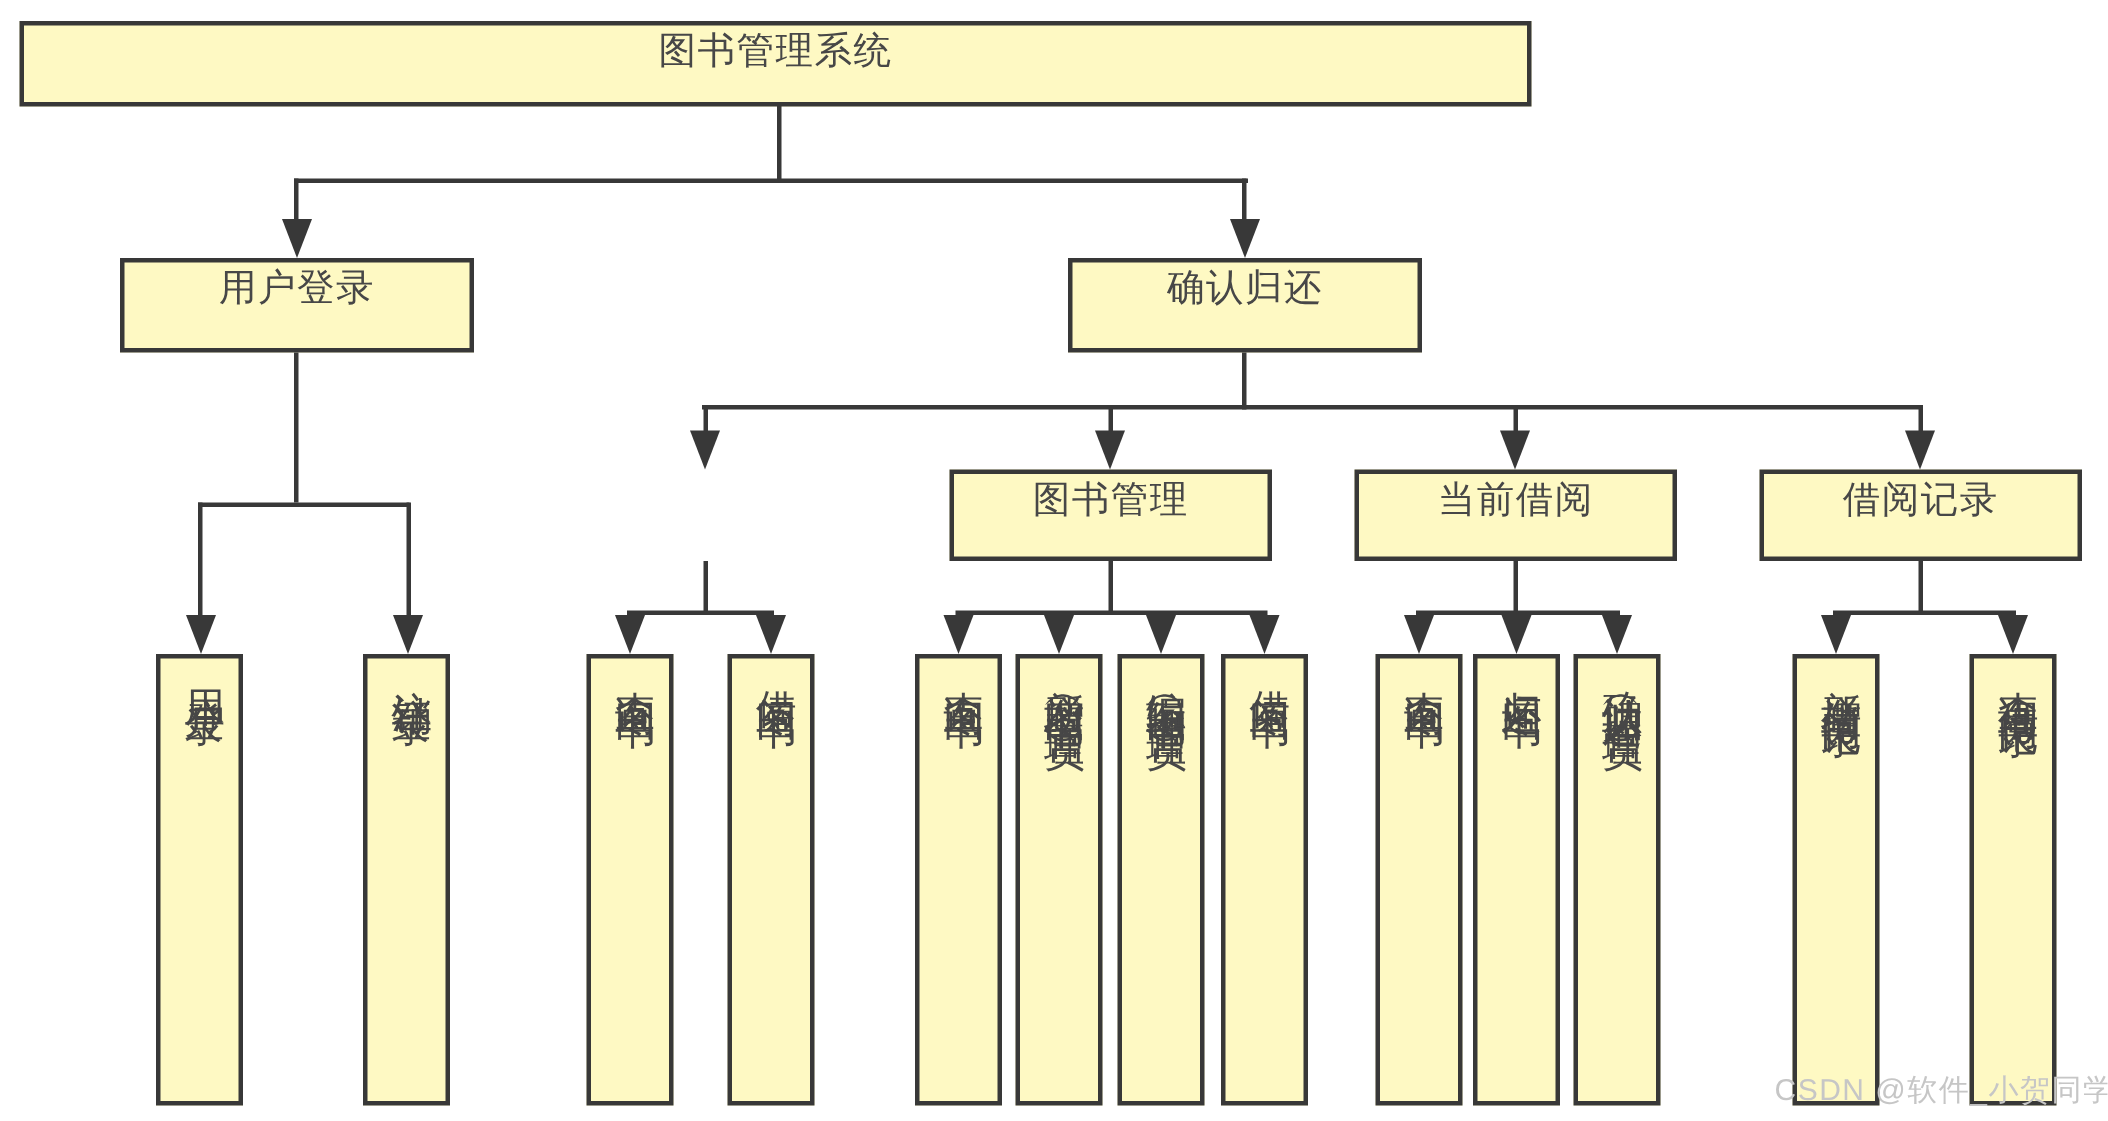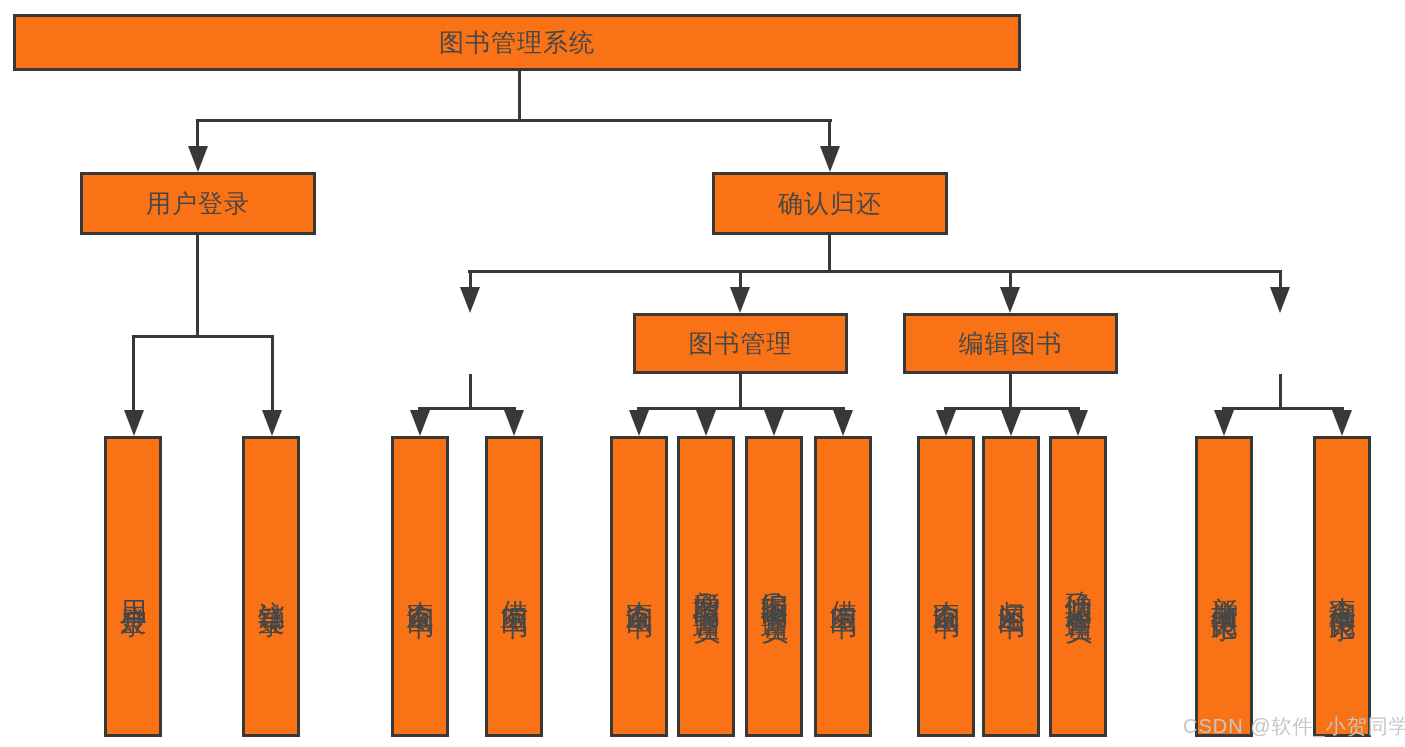--- a/index.html
+++ b/index.html
@@ -15,26 +15,26 @@
   }
   .canvas {
     position: relative;
     width: 1405px;
     height: 747px;
     background: var(--background);
     overflow: hidden;
   }
   .box {
     position: absolute;
-    background: #f97316;
+    background: #fef9c3;
     border: 3px solid var(--line);
     display: flex;
-    align-items: center;
     justify-content: center;
     color: var(--text);
+    font-family: Liberation Mono, monospace;
   }
   .hbox { font-size: 25px; letter-spacing: 1px; }
   .root-box  { left: 13px;  top: 14px;  width: 1008px; height: 57px; }
   .l2-box    { top: 172px; width: 236px; height: 63px; }
   .l3-box    { top: 313px; width: 215px; height: 61px; }
   .leaf-box  { top: 436px; width: 58px;  height: 301px; }
   .vtext {
     writing-mode: vertical-lr;
     text-orientation: mixed;
     font-size: 27px;
@@ -76,21 +76,24 @@
     <span>用户登录</span>
   </div>
   <div class="box hbox l2-box" style="left:712px">
     <span>确认归还</span>
   </div>
 
   <div class="box hbox l3-box" style="left:633px">
     <span>图书管理</span>
   </div>
   <div class="box hbox l3-box" style="left:903px">
-    <span>编辑图书</span>
+    <span>当前借阅</span>
+  </div>
+  <div class="box hbox l3-box" style="left:1173px">
+    <span>借阅记录</span>
   </div>
 
   <div class="box leaf-box" style="left:104px">
     <span class="vtext">用户登录</span>
   </div>
   <div class="box leaf-box" style="left:242px">
     <span class="vtext">注销登录</span>
   </div>
 
   <div class="box leaf-box" style="left:391px">

